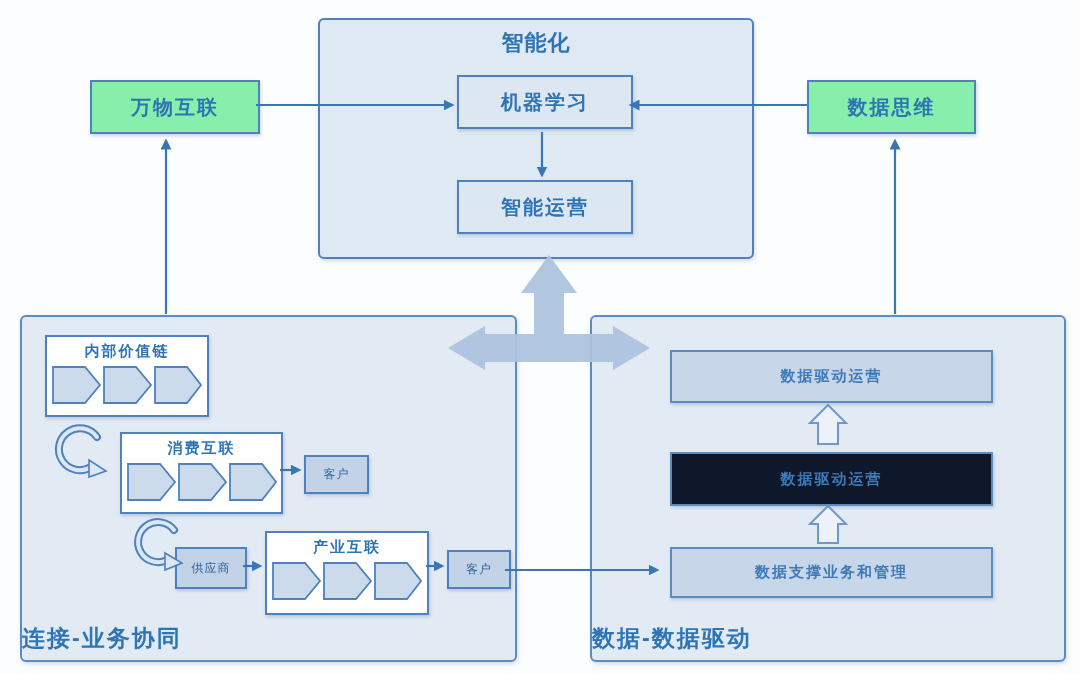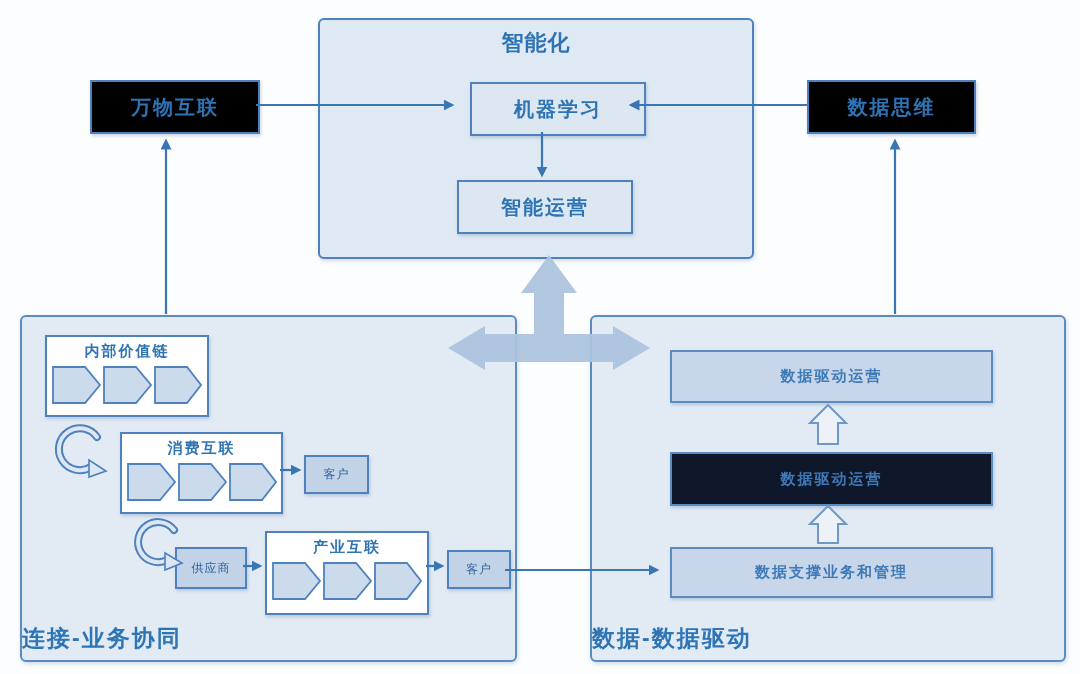--- a/index.html
+++ b/index.html
@@ -20,26 +20,26 @@
   .panel-title{
     position:absolute;top:8px;left:0;width:100%;text-align:center;
     font-size:22px;font-weight:bold;color:#2e74b5;letter-spacing:1px;
   }
   .panel-caption{
     position:absolute;bottom:6px;left:0;width:100%;
     font-size:23px;font-weight:bold;color:#2e75b6;letter-spacing:2px;
   }
   .node{
     position:absolute;display:flex;align-items:center;justify-content:center;
-    background:#000000;border:2px solid #4f81bd;
+    background:#86efac;border:2px solid #4f81bd;
     font-size:20px;font-weight:bold;color:#2e74b5;letter-spacing:2px;
     box-shadow:1px 2px 3px rgba(110,140,180,.35);
   }
   .ml-box,.ops-box{left:137px;width:172px;height:50px;background:#dce7f2;}
-  .ml-box{top:62px;margin-left:13px;}
+  .ml-box{top:55px;}
   .ops-box{top:160px;}
   .iot-box{left:90px;top:80px;width:166px;height:50px;}
   .dt-box{left:807px;top:80px;width:165px;height:50px;justify-content:center;}
 
   .white-box{
     position:absolute;background:#ffffff;border:2px solid #4f81bd;
     box-shadow:1px 2px 3px rgba(110,140,180,.35);
   }
   .white-box-title{
     text-align:center;font-size:15px;font-weight:bold;color:#2e74b5;

